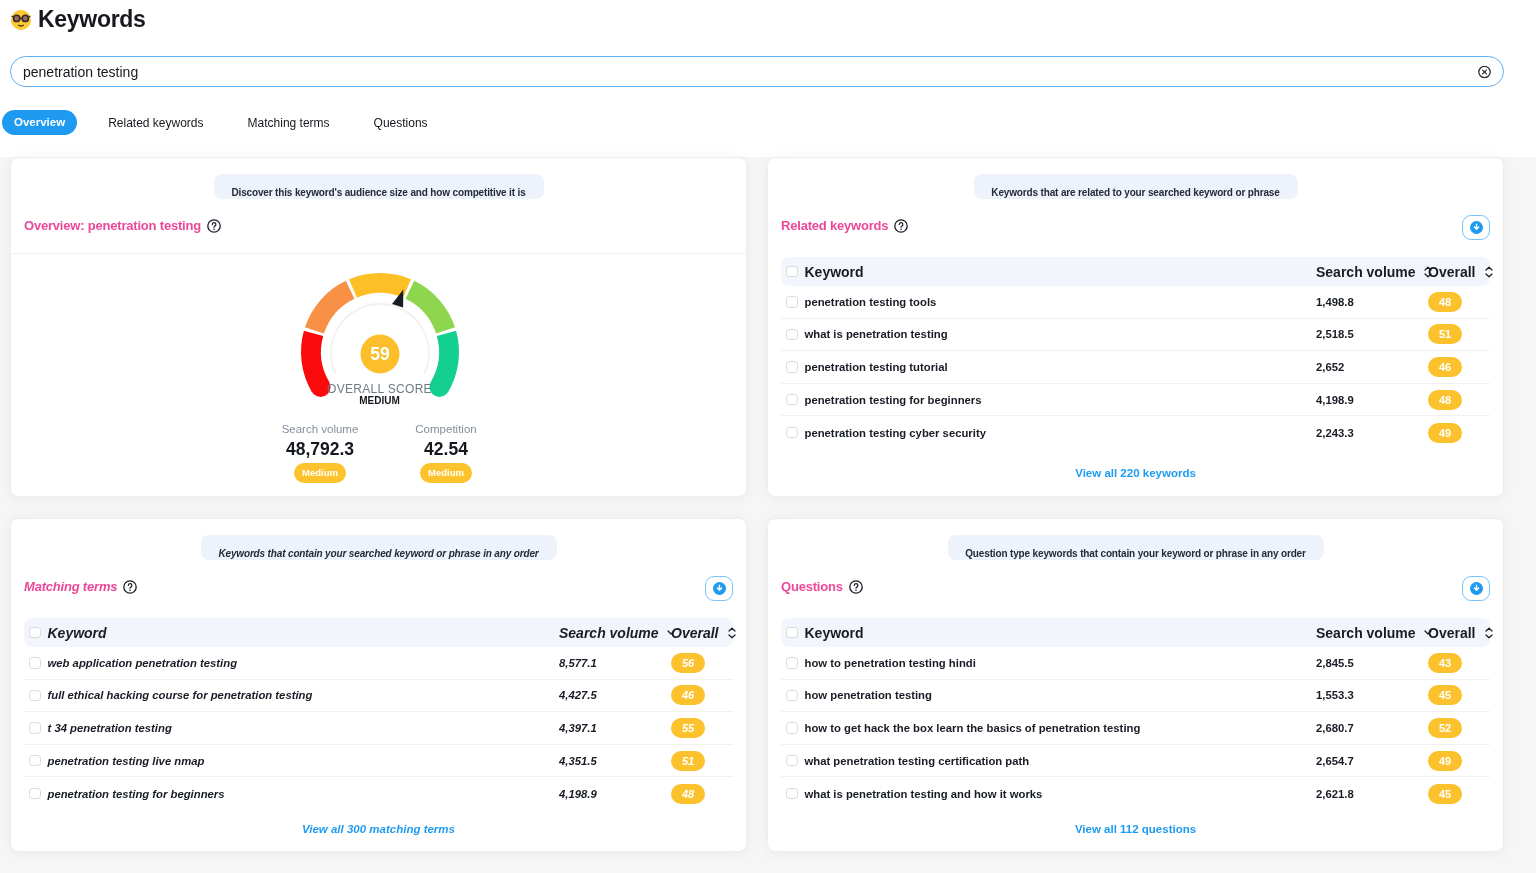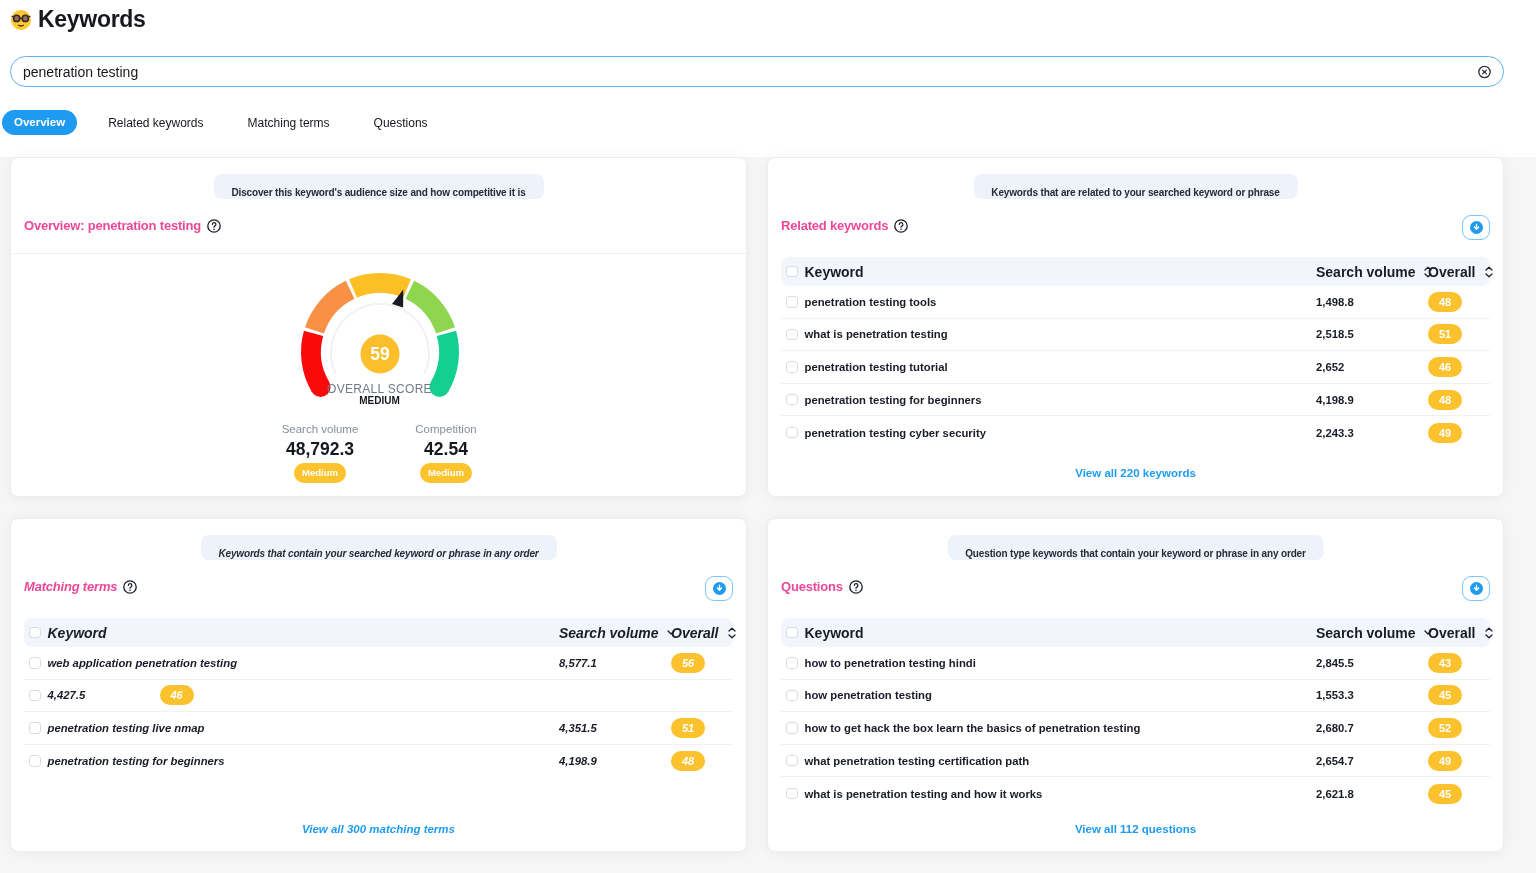--- a/index.html
+++ b/index.html
@@ -223,23 +223,34 @@
           <div class="kw">web application penetration testing</div>
           <div class="sv">8,577.1</div>
           <div class="ov">
             <span class="opill">56</span>
           </div>
         </div>
       <div class="trow">
           <div class="ckwrap">
             <span class="ck"></span>
           </div>
+          <div class="kw">full ethical hacking course for penetration testing</div>
           <div class="sv">4,427.5</div>
           <div class="ov">
             <span class="opill">46</span>
+          </div>
+        </div>
+      <div class="trow">
+          <div class="ckwrap">
+            <span class="ck"></span>
+          </div>
+          <div class="kw">t 34 penetration testing</div>
+          <div class="sv">4,397.1</div>
+          <div class="ov">
+            <span class="opill">55</span>
           </div>
         </div>
       <div class="trow">
           <div class="ckwrap">
             <span class="ck"></span>
           </div>
           <div class="kw">penetration testing live nmap</div>
           <div class="sv">4,351.5</div>
           <div class="ov">
             <span class="opill">51</span>

